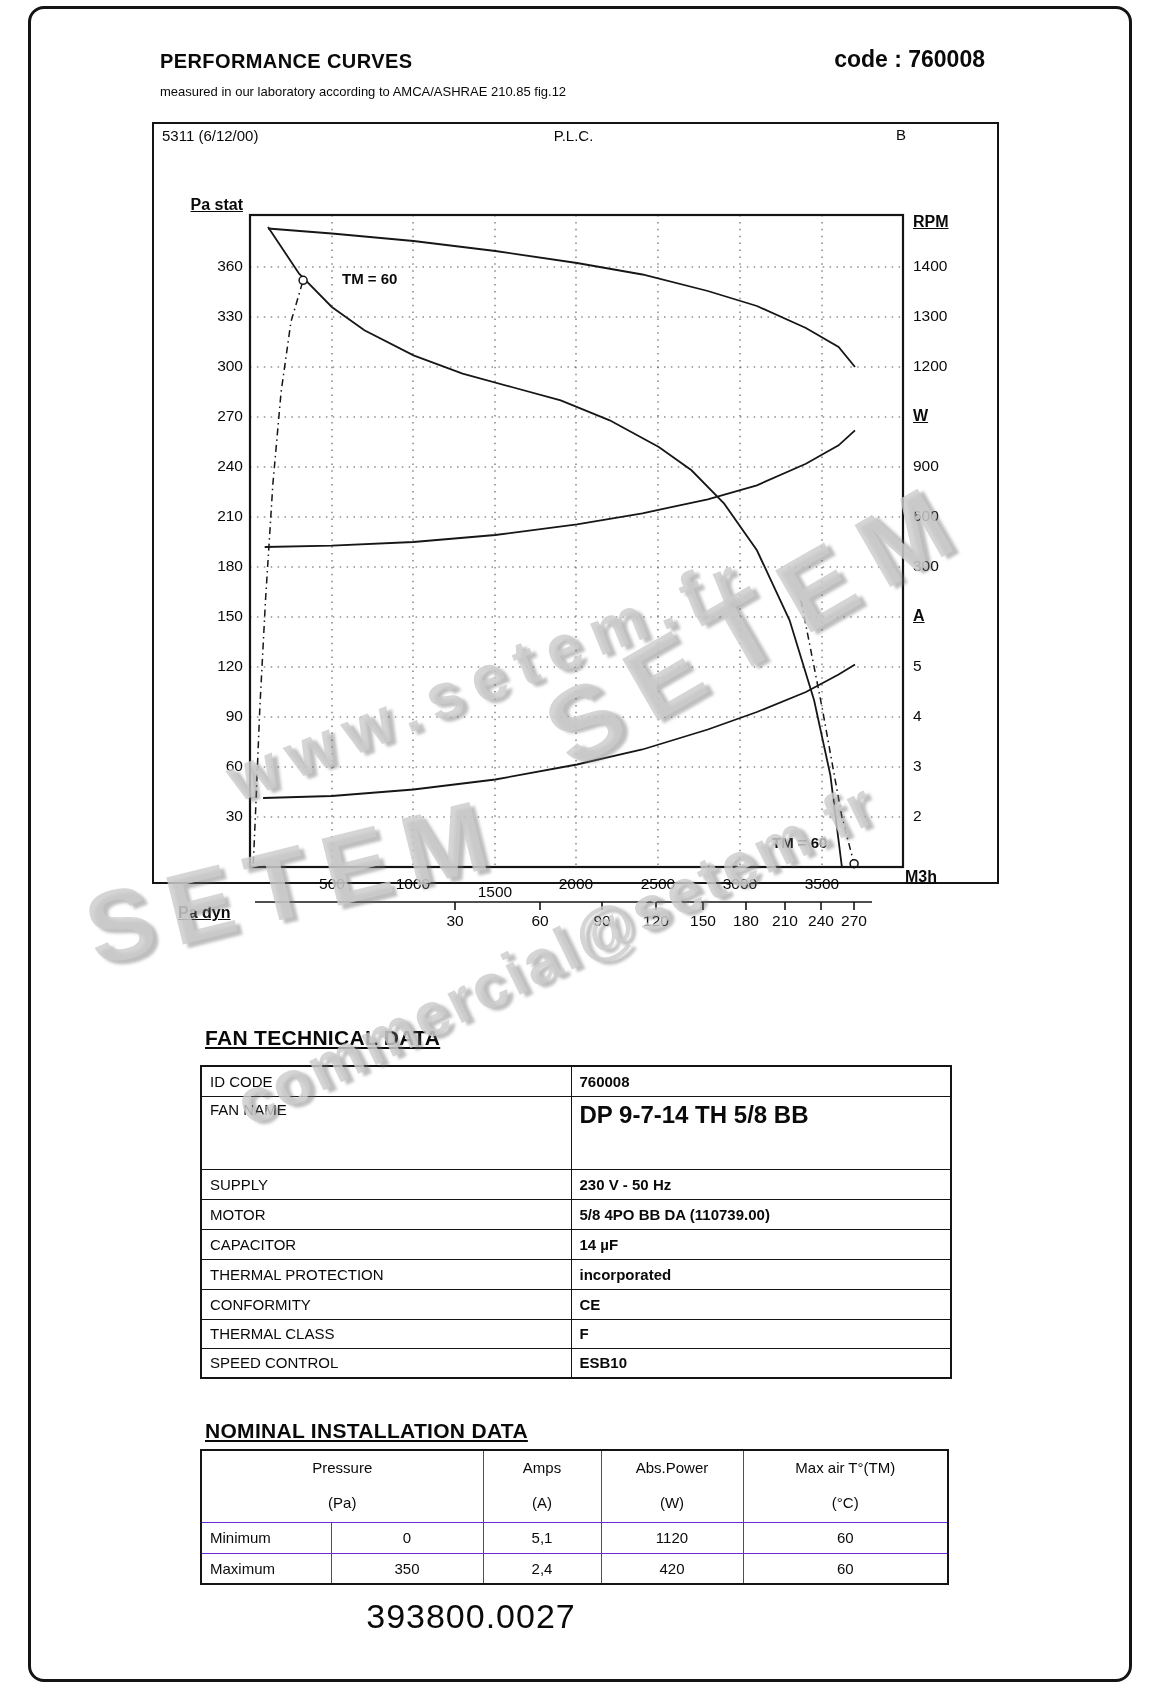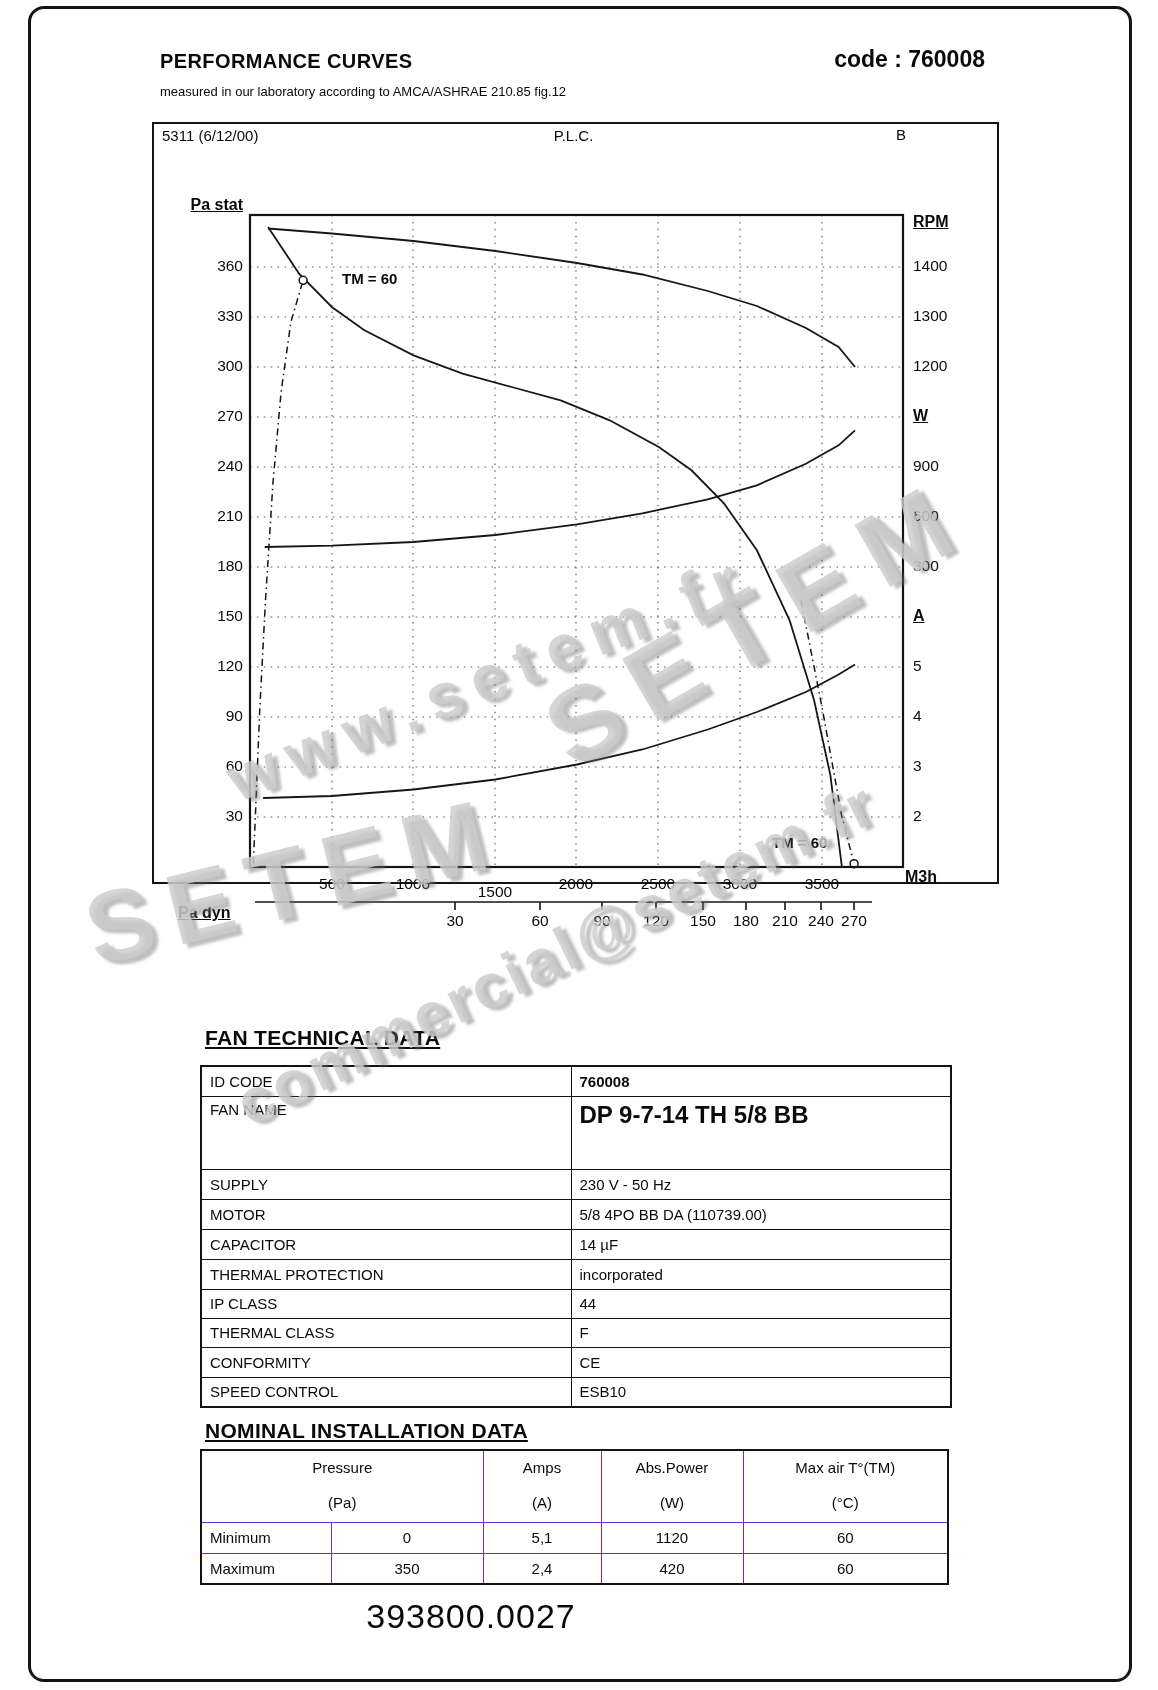--- a/index.html
+++ b/index.html
@@ -35,21 +35,21 @@
   .wm1{left:230px;top:745px;font-size:64px;letter-spacing:12px;transform:rotate(-22deg);transform-origin:left center;}
   .wm2{left:555px;top:680px;font-size:104px;letter-spacing:22px;transform:rotate(-30deg);transform-origin:left center;}
   .wm3{left:88px;top:875px;font-size:100px;letter-spacing:16px;transform:rotate(-14deg);transform-origin:left center;}
   .wm4{left:240px;top:1072px;font-size:62px;letter-spacing:3px;transform:rotate(-26deg);transform-origin:left center;}
   
   .section-h{position:absolute;font-size:21px;font-weight:bold;letter-spacing:.3px;text-decoration:underline;}
   
   table{border-collapse:collapse;table-layout:fixed;}
   .ft{position:absolute;left:200px;top:1065px;width:750px;border:2px solid #141414;}
   .ft td{border:1px solid #141414;font-size:15px;padding:2px 8px;vertical-align:middle;overflow:hidden;}
-  .ft td.val{font-weight:normal;}
+  .ft td.val{font-weight:bold;}
   .ft tr.em-id td.val{font-weight:bold;}
   .ft tr.em-name td{vertical-align:top;padding-top:4px;}
   .ft tr.em-name td.val{font-size:24px;font-weight:bold;}
   .nt{position:absolute;left:200px;top:1449px;width:747px;border:2px solid #141414;}
   .nt td,.nt th{border:1px solid #6d28d9;font-size:15px;padding:2px 6px;text-align:center;font-weight:normal;}
   .nt .hrow1 th{border-bottom:none;}
   .nt .hrow2 th{border-top:none;}
   .nt td.rowlab{text-align:left;padding-left:8px;margin-top:20px;}
   .footer-num{position:absolute;left:0;top:1597px;width:942px;text-align:center;
               font-size:34px;letter-spacing:1px;}
@@ -196,31 +196,27 @@
           <td class="val">5/8 4PO BB DA (110739.00)</td>
         </tr>
         <tr style="height: 30px;">
           <td>CAPACITOR</td>
           <td class="val">14 µF</td>
         </tr>
         <tr style="height: 30px;">
           <td>THERMAL PROTECTION</td>
           <td class="val">incorporated</td>
         </tr>
-        <tr style="height: 29px;">
-          <td>IP CLASS</td>
-          <td class="val">44</td>
+        <tr style="height: 30px;">
+          <td>CONFORMITY</td>
+          <td class="val">CE</td>
         </tr>
         <tr style="height: 29px;">
           <td>THERMAL CLASS</td>
           <td class="val">F</td>
-        </tr>
-        <tr style="height: 30px;">
-          <td>CONFORMITY</td>
-          <td class="val">CE</td>
         </tr>
         <tr style="height: 30px;">
           <td>SPEED CONTROL</td>
           <td class="val">ESB10</td>
         </tr>
       </tbody>
   </table>
 
   <div class="section-h" style="left:205px;top:1419px">NOMINAL INSTALLATION DATA</div>
   <table class="nt">

